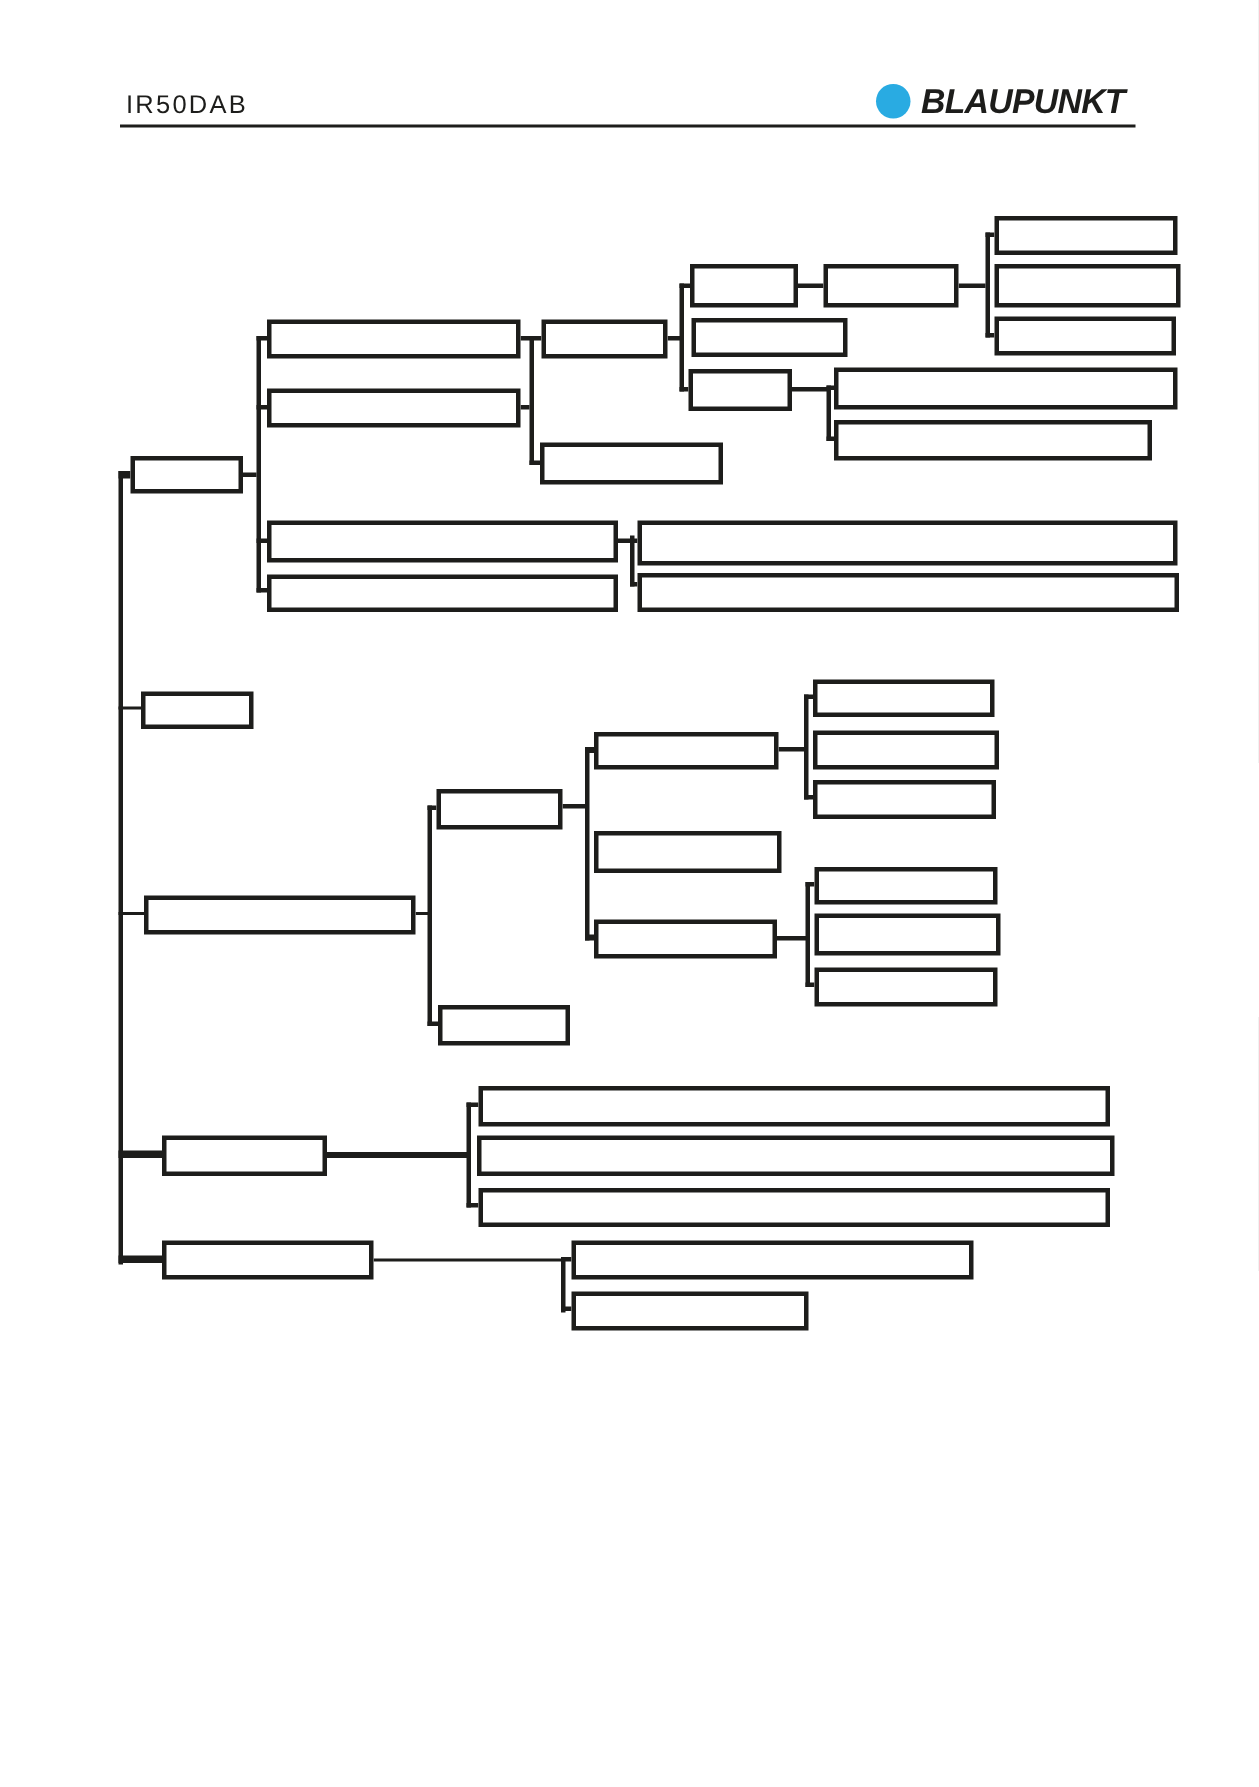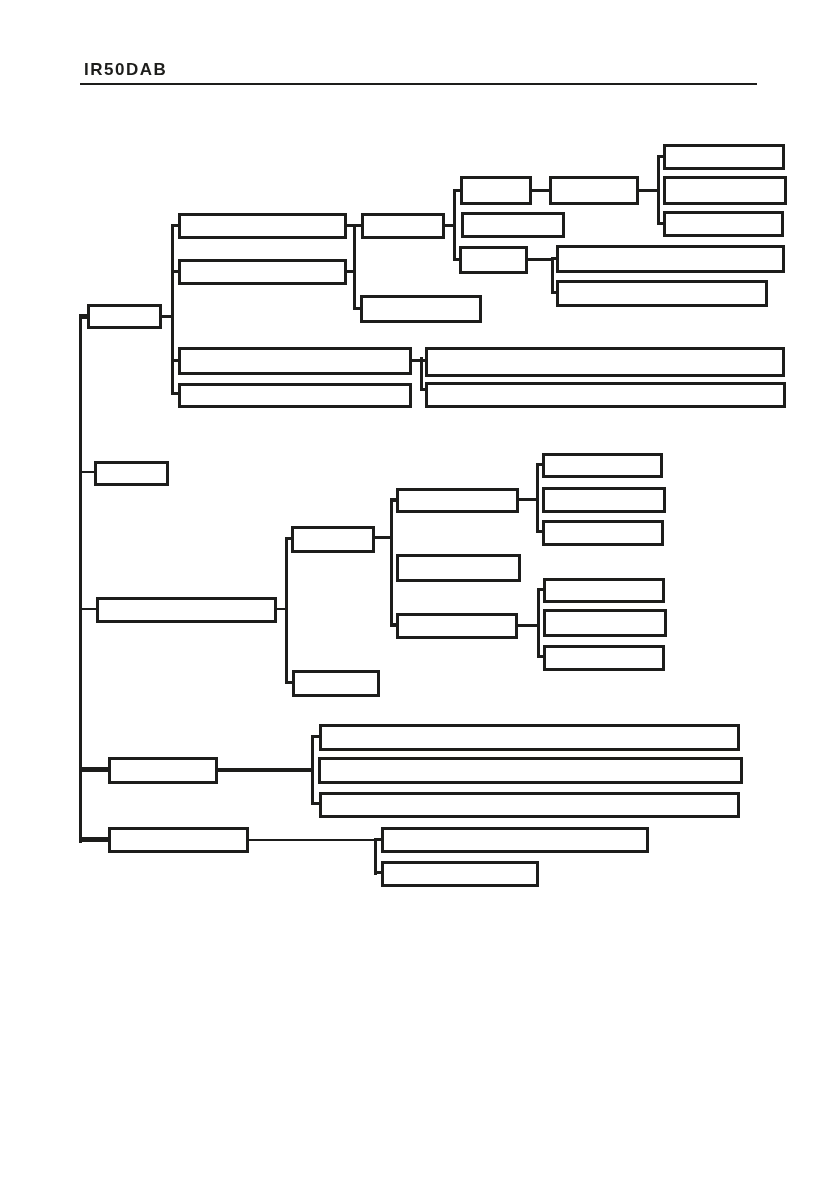--- a/index.html
+++ b/index.html
@@ -7,21 +7,21 @@
     position:relative;
     width:839px;height:1191px;
     background:#ffffff;
     margin:0 auto;
     overflow:hidden;
     font-family:"Liberation Sans", sans-serif;
   }
   
   .product-title{
     position:absolute;left:84px;top:60px;
-    font-size:17px;font-weight:bold;letter-spacing:1.5px;
+    font-size:17px;font-weight:normal;letter-spacing:1.5px;
     color:#1d1d1b;
   }
   .logo{
     position:absolute;left:584px;top:55px;height:24px;
     display:flex;align-items:center;
   }
   .logo-dot{
     width:23px;height:23px;border-radius:50%;
     background:#29abe2;
     flex:0 0 auto;
@@ -51,20 +51,24 @@
     background:#1d1d1b;
   }
 </style>
 </head>
 <body>
 
 <div class="page">
 
   <div class="product-title">IR50DAB</div>
 
+  <div class="logo">
+    <span class="logo-dot"></span>
+    <span class="brand">BLAUPUNKT</span>
+  </div>
 
   <div class="header-rule"></div>
 
   <div id="diagram" class="diagram">
       <div class="line" style="background: rgb(29, 29, 27); left: 79px; top: 314px; width: 3px; height: 529px;"></div>
       <div class="line" style="background: rgb(29, 29, 27); left: 79px; top: 314px; width: 8px; height: 5px;"></div>
       <div class="line" style="background: rgb(29, 29, 27); left: 79px; top: 471px; width: 15px; height: 2px;"></div>
       <div class="line" style="background: rgb(29, 29, 27); left: 79px; top: 608px; width: 17px; height: 2px;"></div>
       <div class="line" style="background: rgb(29, 29, 27); left: 79px; top: 767px; width: 29px; height: 5px;"></div>
       <div class="line" style="background: rgb(29, 29, 27); left: 79px; top: 837px; width: 29px; height: 5px;"></div>

